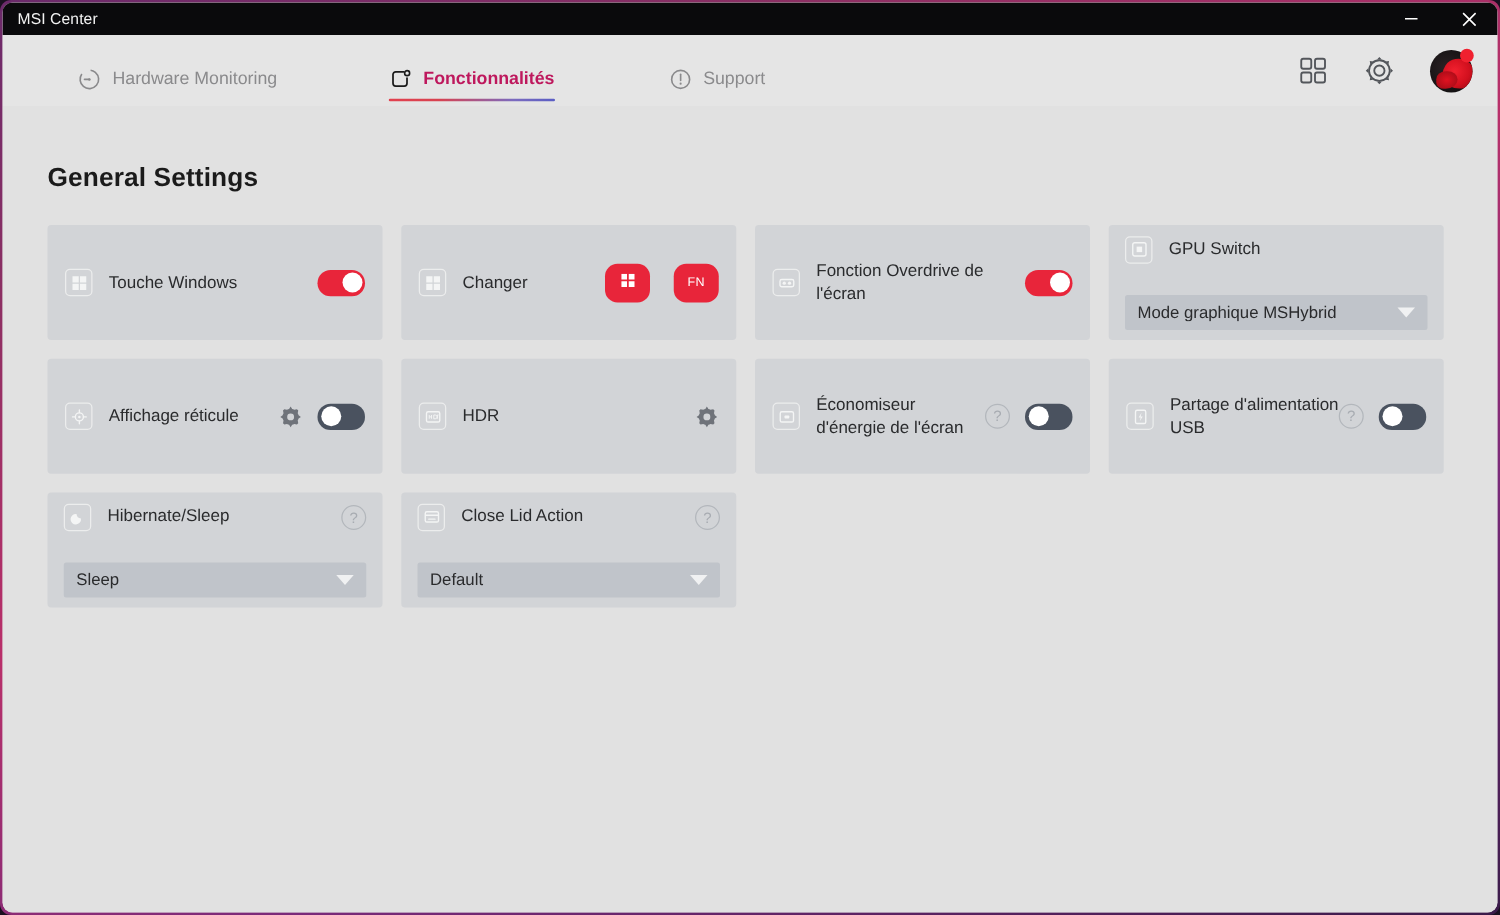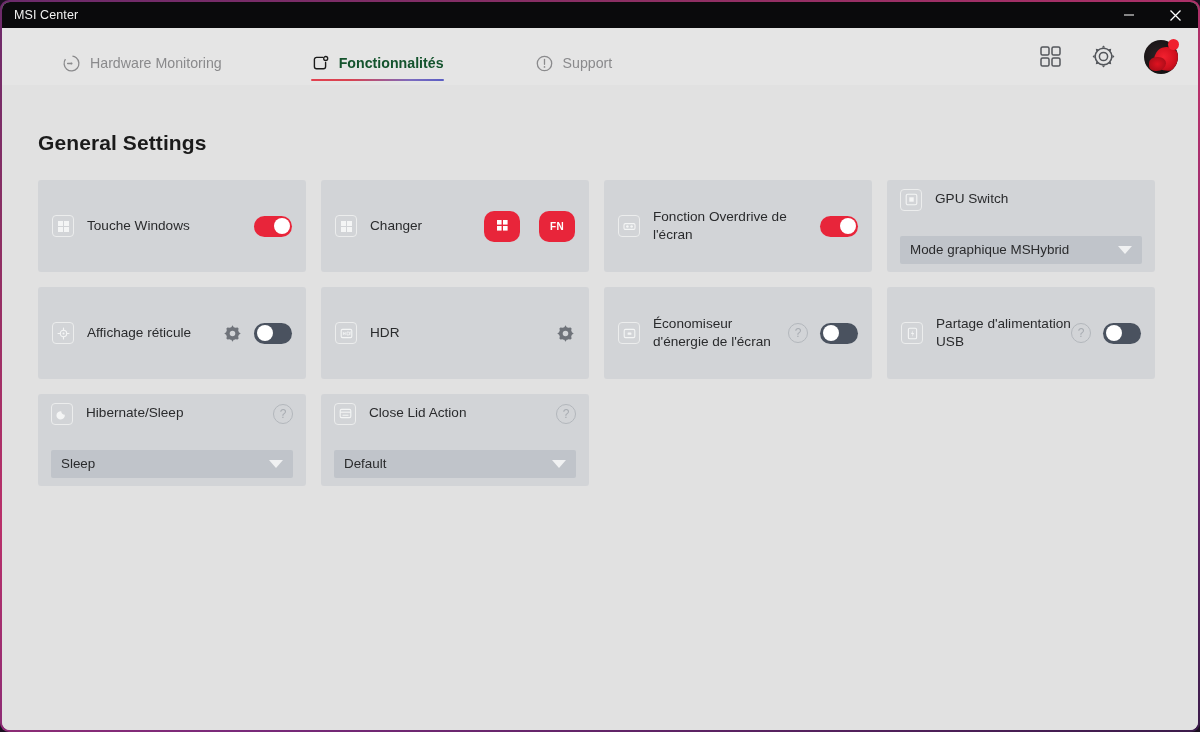--- a/index.html
+++ b/index.html
@@ -69,21 +69,21 @@
   .nav-tabs { display: flex; align-items: flex-start; gap: 23px; }
   .tab {
     display: flex;
     align-items: center;
     gap: 9px;
     padding: 13px 0 0 0;
     position: relative;
     height: 57px;
   }
   .tab .tab-label { font-size: 14.2px; color: #8a8a8c; white-space: nowrap; }
-  .tab.active .tab-label { color: #14532d; font-weight: bold; }
+  .tab.active .tab-label { color: #be185d; font-weight: bold; }
   .tab .tab-ico { color: #8a8a8c; display: flex; align-items: center; }
   .tab.active .tab-ico { color: #1b1b1b; }
   .tab .underline {
     position: absolute;
     left: 0; right: 0; bottom: 4px;
     height: 2.5px;
     border-radius: 2px;
     background: linear-gradient(90deg,#e2414f 0%, #d84250 30%, #7b6bbf 75%, #5a5ec4 100%);
   }
   #tab-hw { margin-left: 60px; }
@@ -231,21 +231,21 @@
   .pill {
     height: 31px;
     min-width: 36px;
     border-radius: 10px;
     background: #e8253a;
     color: #fff;
     display: inline-flex;
     align-items: center;
     justify-content: center;
     font-size: 10px;
-    font-weight: bold;
+    font-weight: normal;
     padding: 0 5px;
     letter-spacing: .3px;
   }
   .pill + .pill { margin-left: 7px; }
 
   
   .gear { color: #6f737a; display: flex; align-items: center; }
   .help {
     width: 20px; height: 20px;
     border-radius: 50%;

